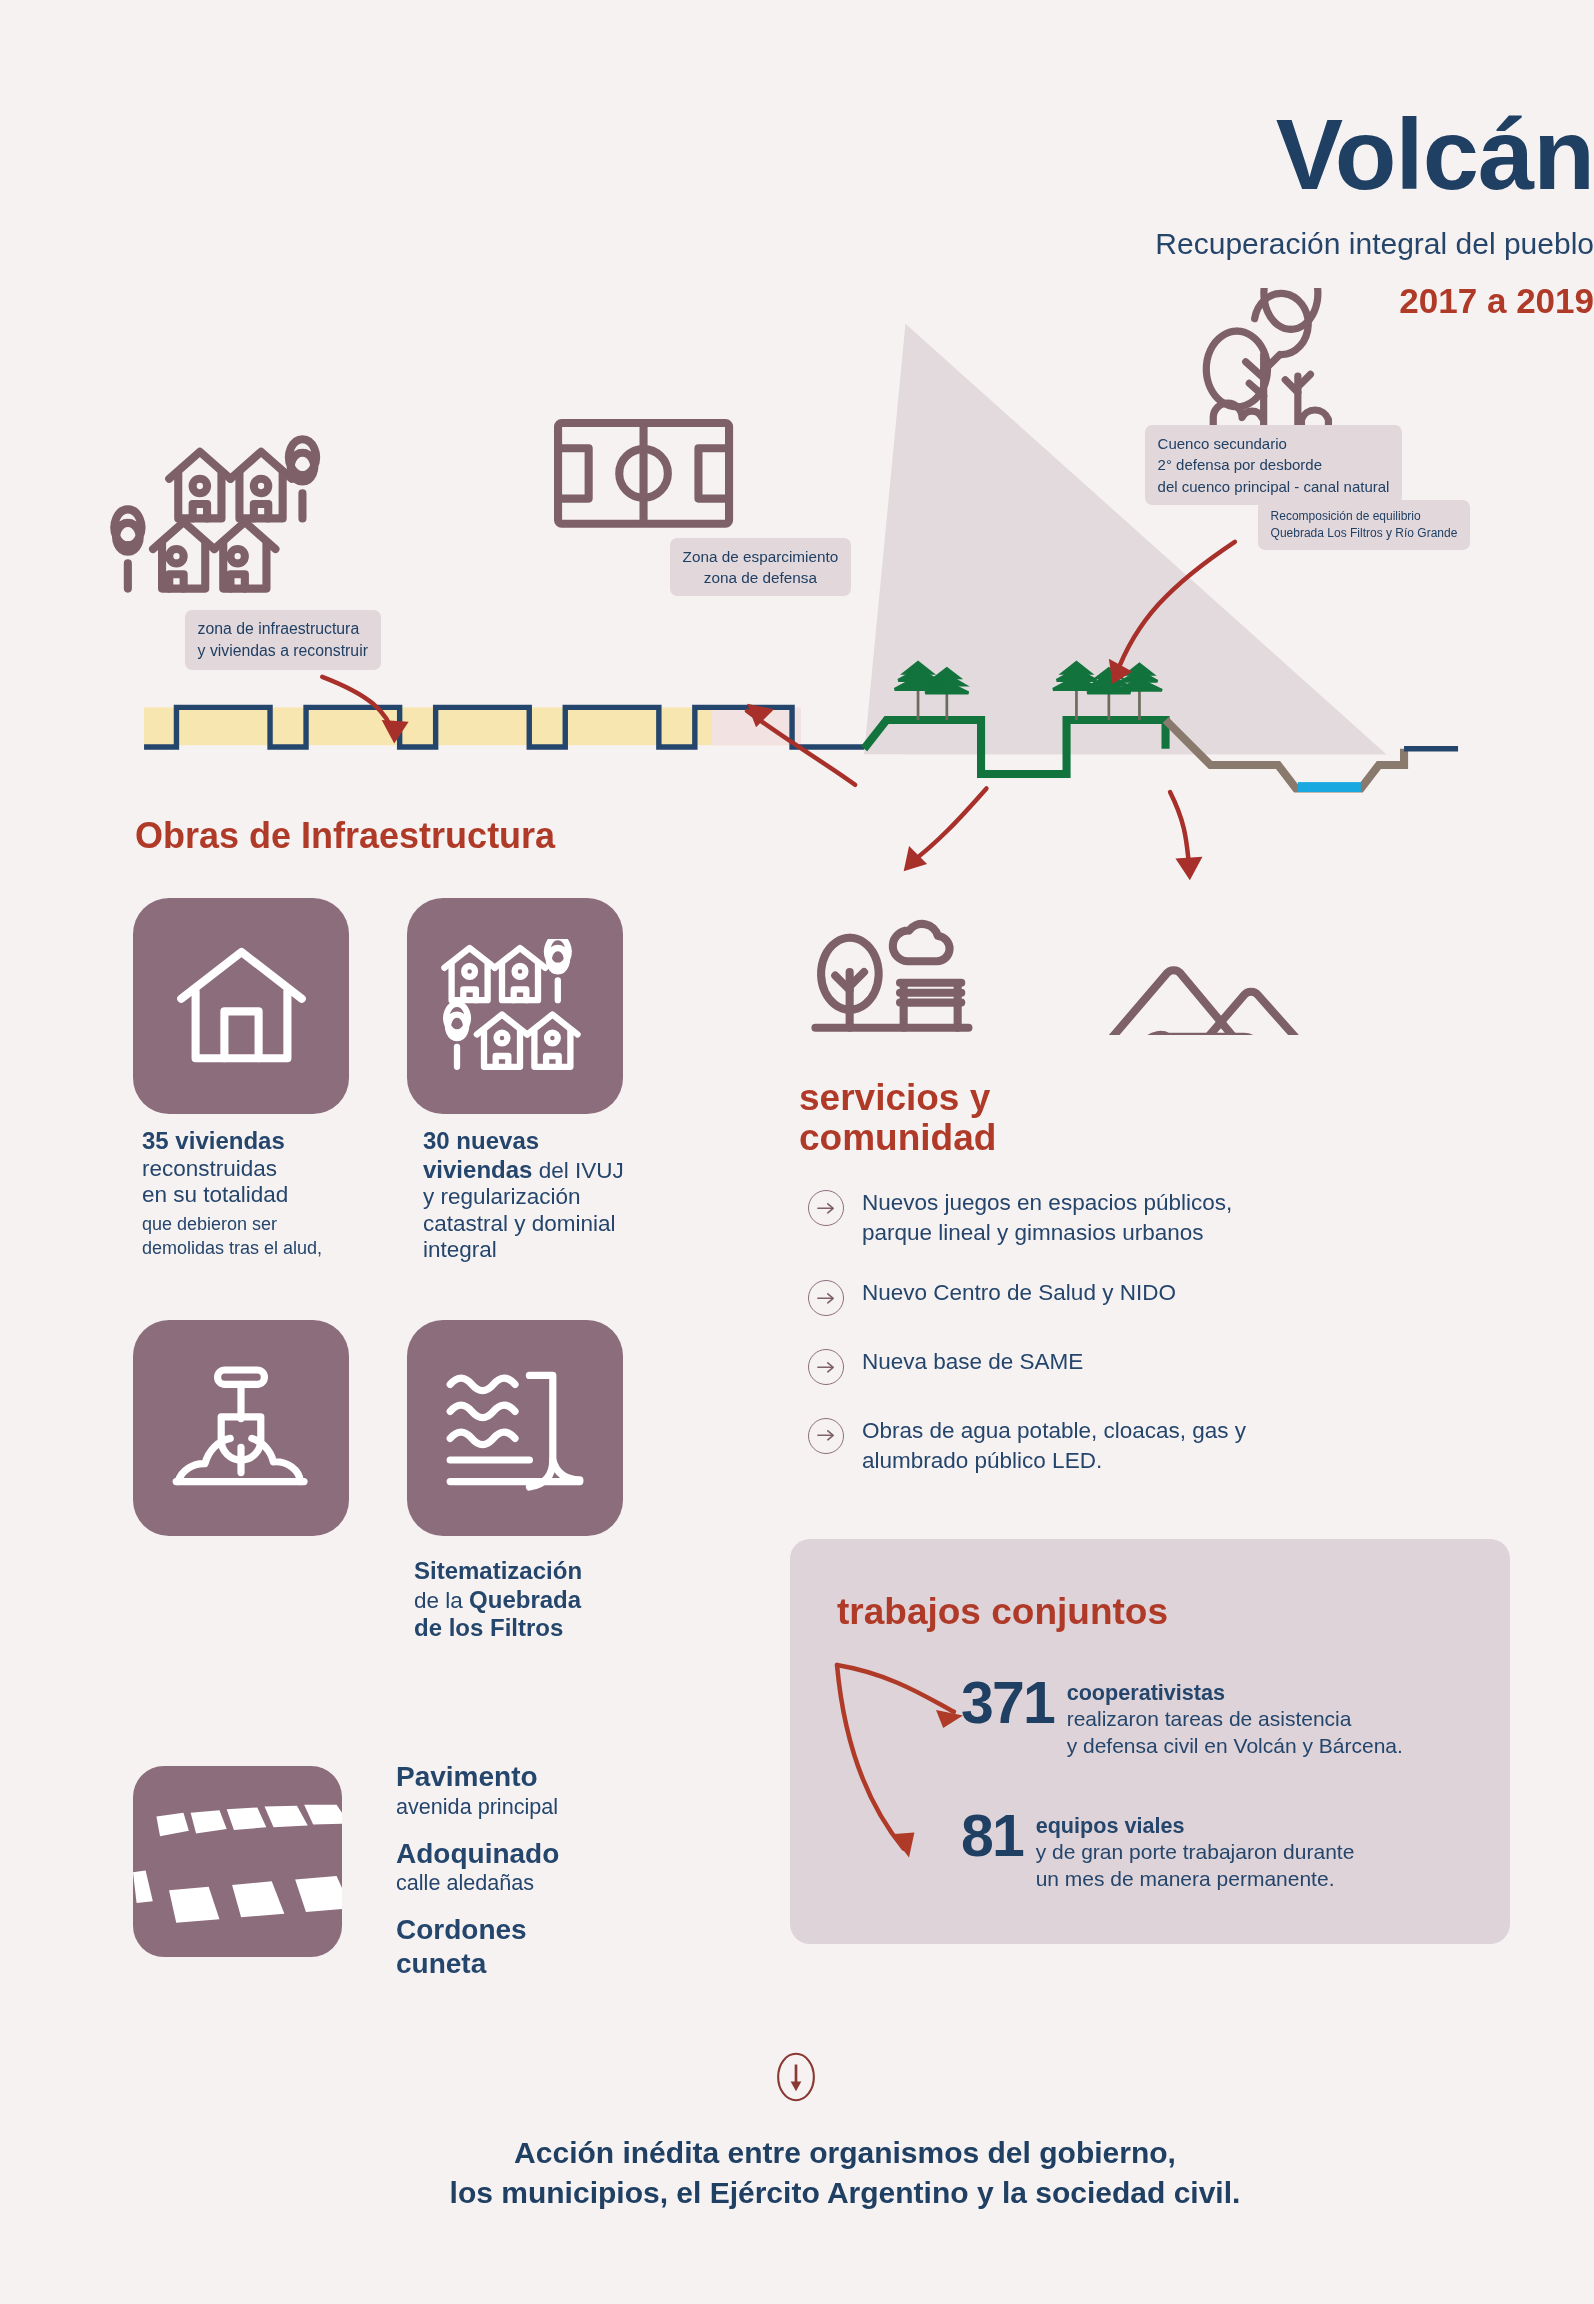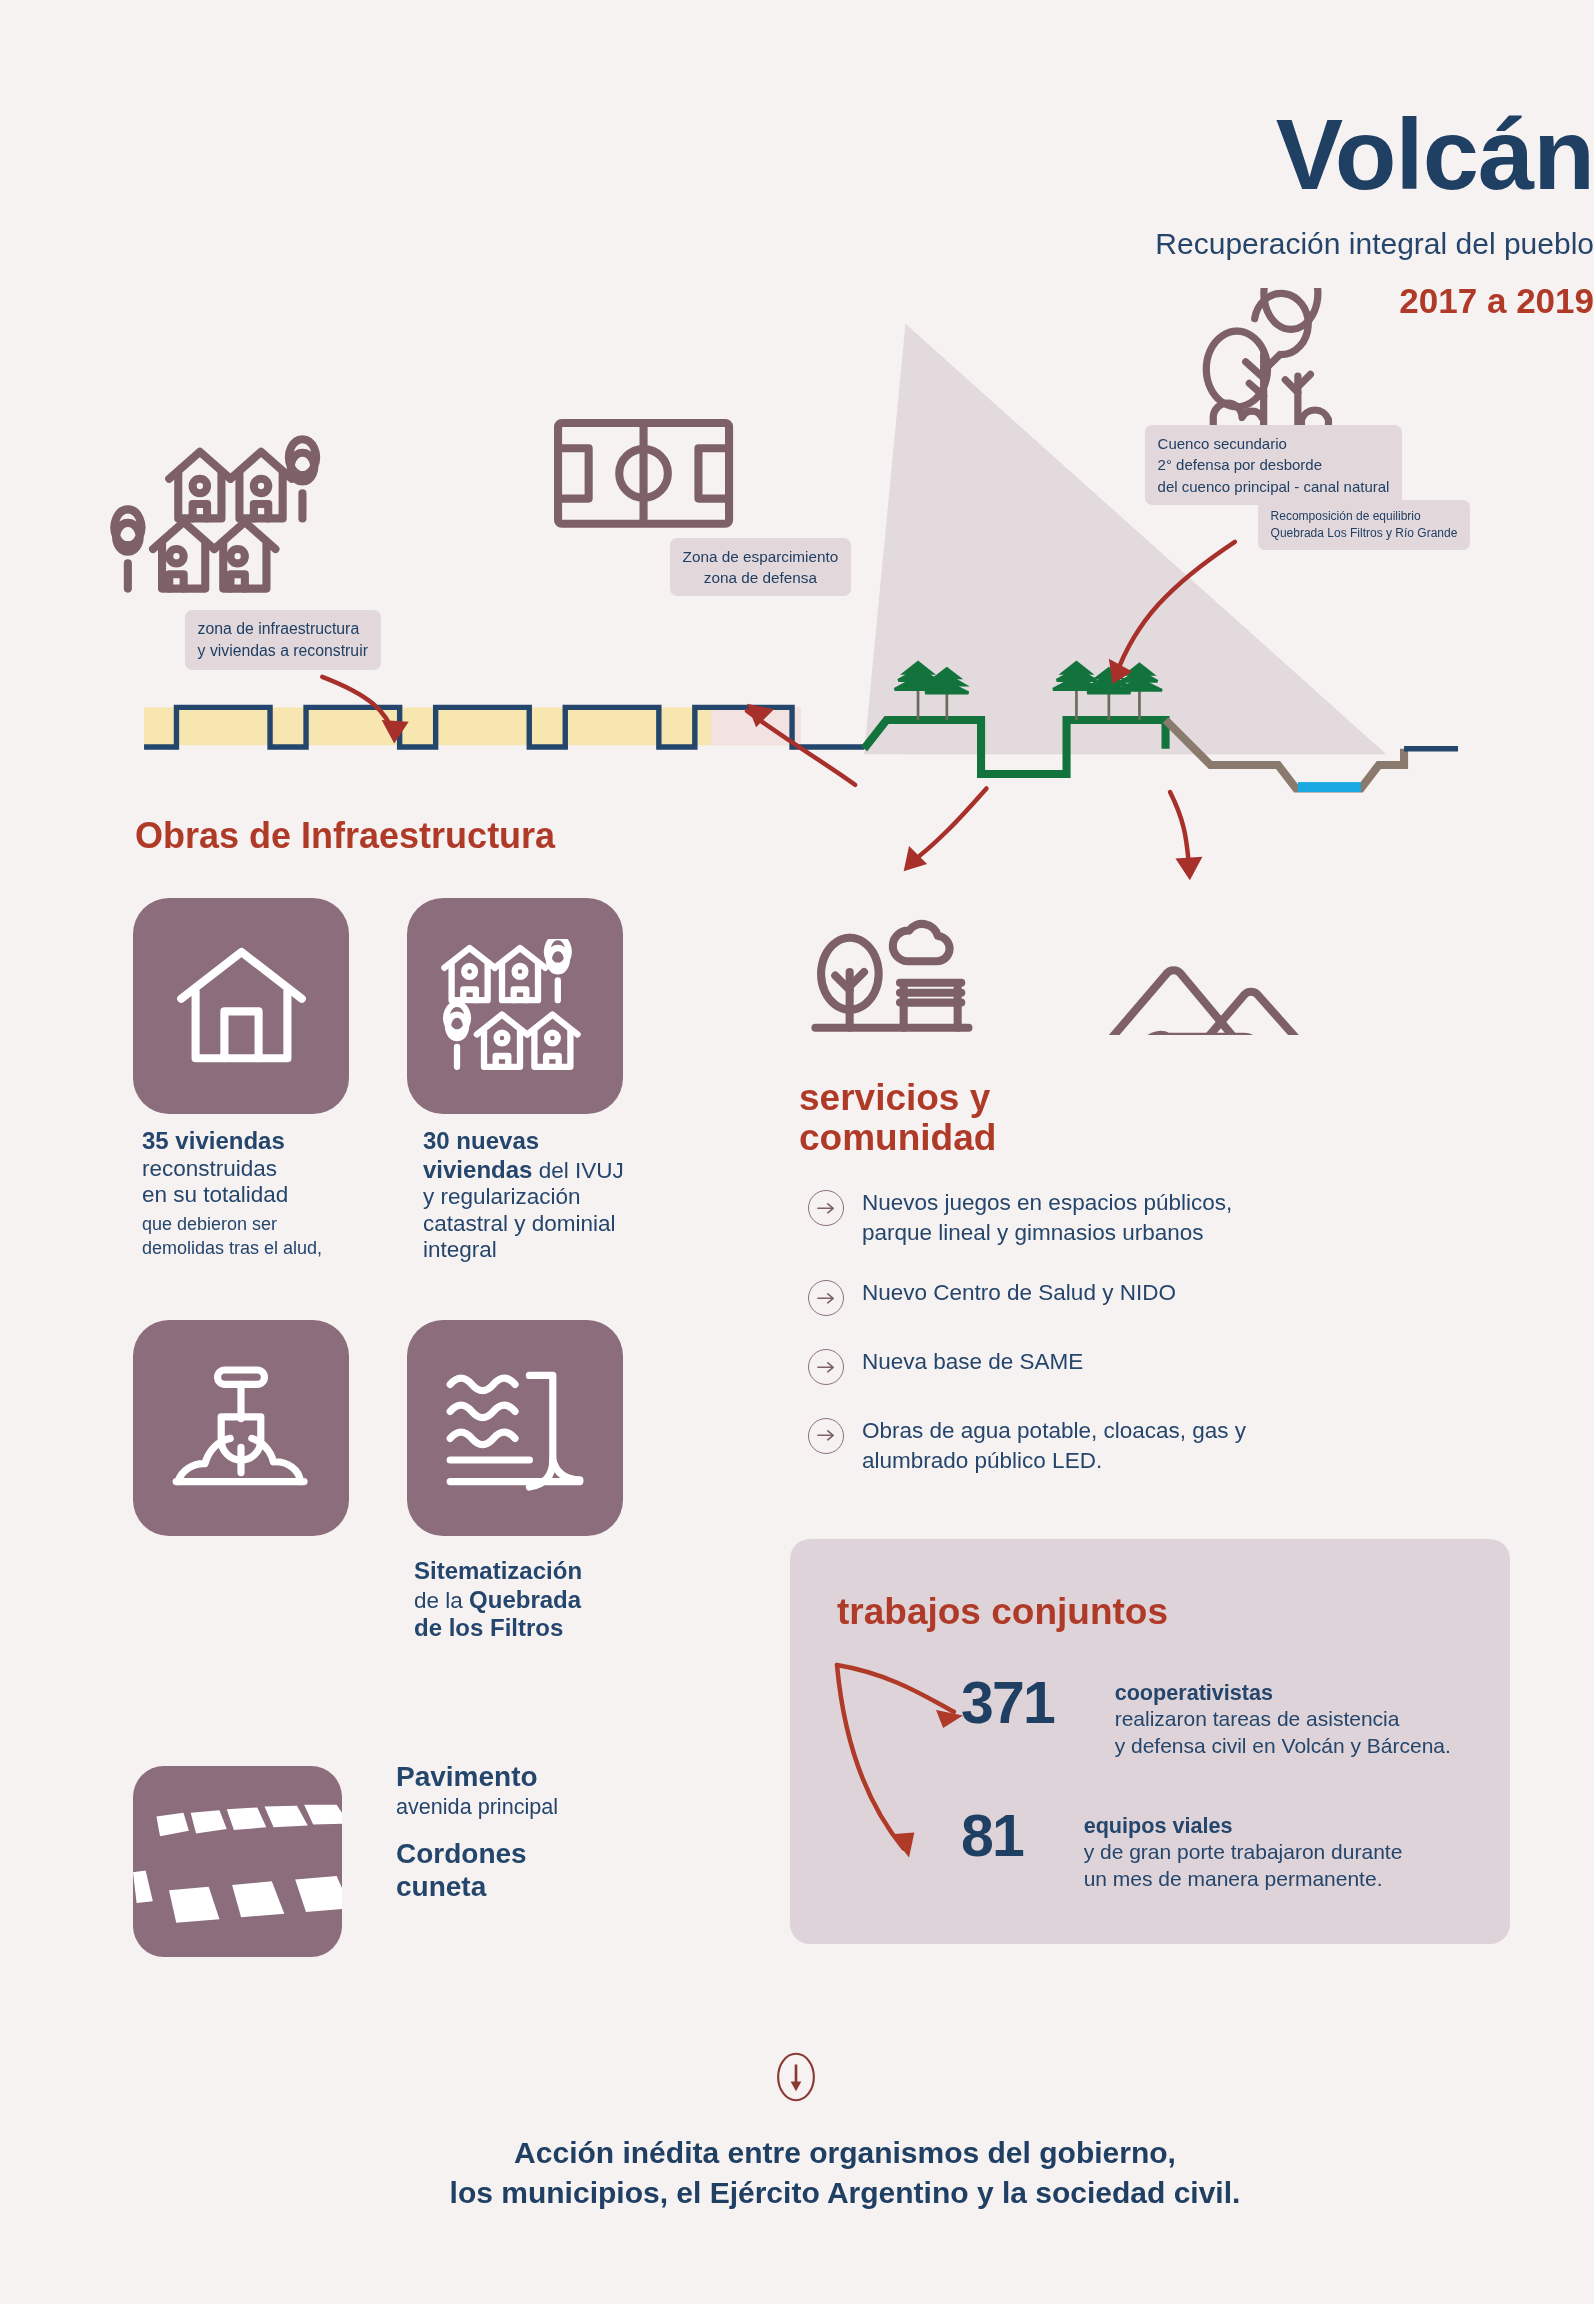--- a/index.html
+++ b/index.html
@@ -82,21 +82,21 @@
     display:flex;align-items:center;justify-content:center;
   }
   .serv-txt{font-size:22.5px;line-height:1.32;color:#24456c;}
 
   
   .trab-panel{
     position:absolute;left:790px;top:1539px;width:720px;height:405px;
     background:#ddd3d8;border-radius:20px;
   }
   .trab-h{position:absolute;left:837px;top:1591px;font-size:37px;font-weight:bold;color:#b03a28;}
-  .stat{position:absolute;display:flex;align-items:flex-start;gap:48px;}
+  .stat{position:absolute;display:flex;align-items:flex-start;}
   .stat .num{font-size:59px;font-weight:bold;color:#1f3f63;line-height:0.92;letter-spacing:-1.8px;}
   .stat .txt{margin-left:12.6px;font-size:21px;line-height:1.26;color:#24456c;padding-top:2.7px;}
   .stat .txt b{font-weight:bold;font-size:21.6px;}
   .s1{left:961px;top:1676px;}
   .s2{left:961px;top:1809px;}
 
   
   .foot-circle{position:absolute;left:771px;top:2052px;width:50px;height:50px;}
   .footer{
     position:absolute;left:0;top:2133px;width:1594px;text-align:center;
@@ -371,20 +371,24 @@
     <span>de la </span><span class="lg">Quebrada</span><br>
     <span class="lg">de los Filtros</span>
   </div>
 
   <div class="pav">
     <div class="grp">
       <div class="h">Pavimento</div>
       <div class="s">avenida principal</div>
     </div>
     <div class="grp">
+      <div class="h">Adoquinado</div>
+      <div class="s">calle aledañas</div>
+    </div>
+    <div class="grp">
       <div class="h">Cordones</div>
       <div class="h">cuneta</div>
     </div>
   </div>
 
   <div class="serv-h">
     <div>servicios y</div>
     <div>comunidad</div>
   </div>
 

